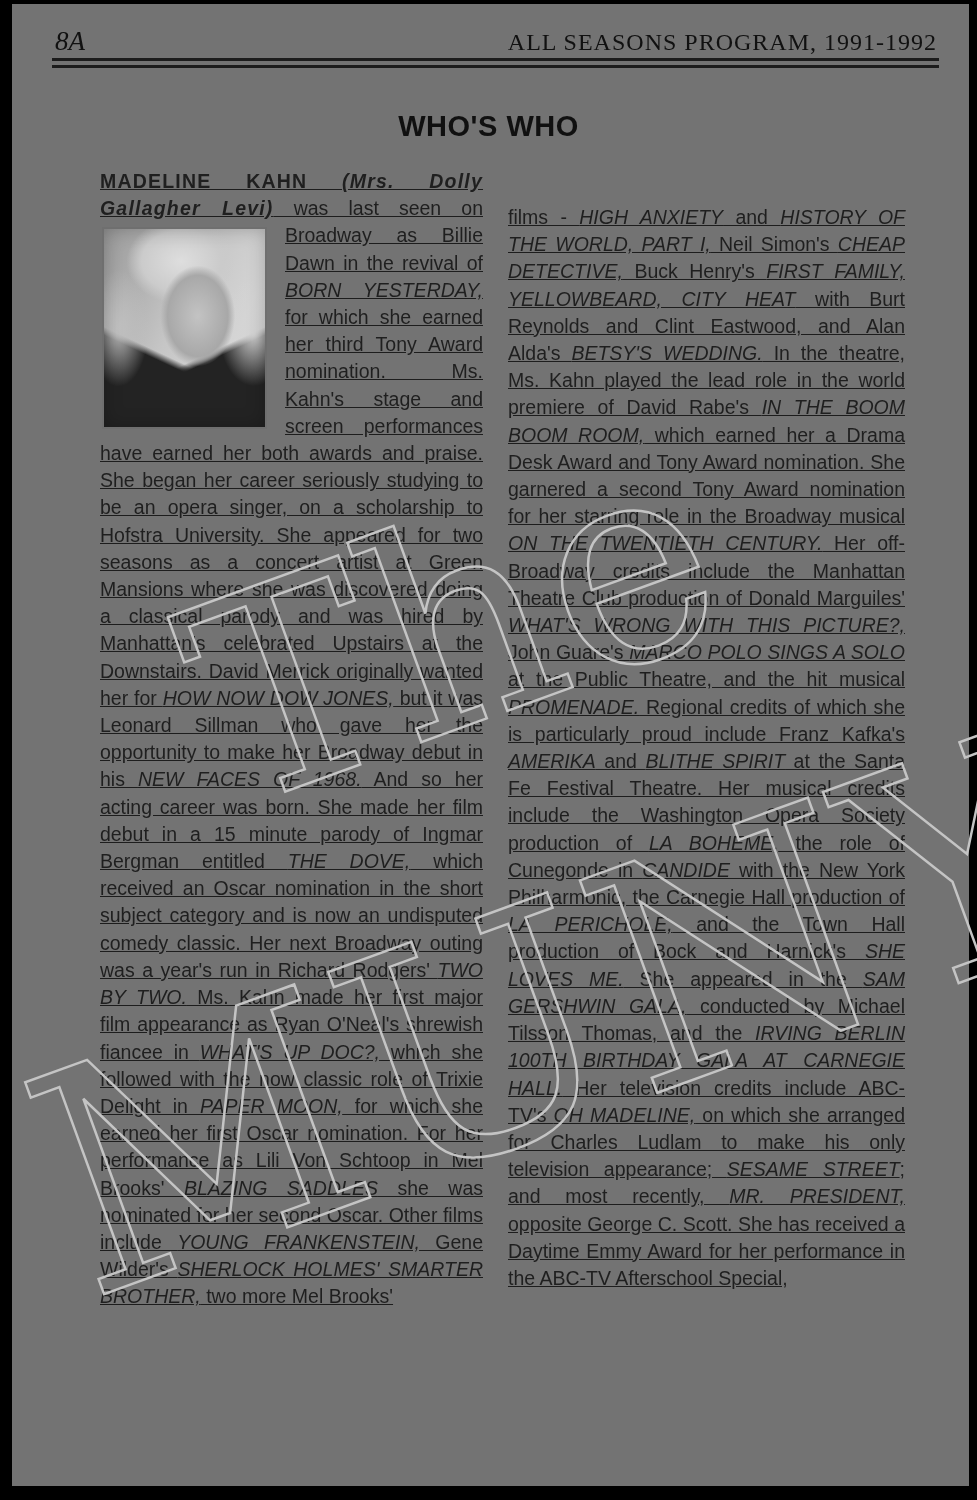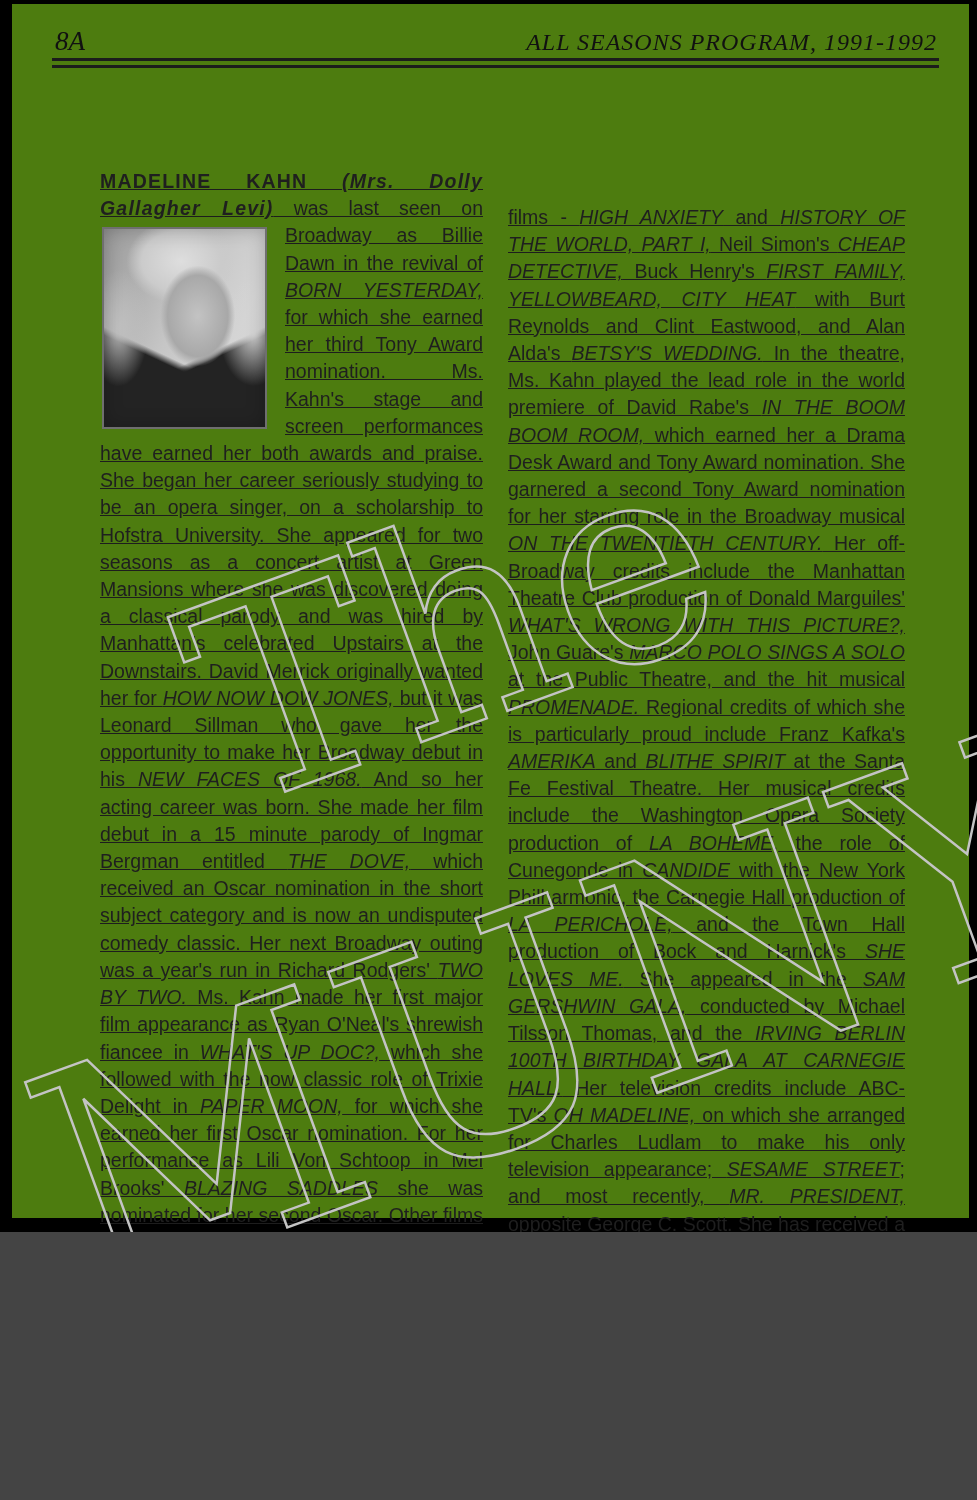--- a/index.html
+++ b/index.html
@@ -1,37 +1,36 @@
 <!DOCTYPE html>
 <html><head>
 <meta charset="utf-8">
 <style>
   html,body{margin:0;padding:0;background:#444;}
   .page{
-    position:relative; width:977px; height:1232px;
-    background:#4d7c0f; overflow:hidden;
+    position:relative; width:977px; height:1500px;
+    background:#737373; overflow:hidden;
     font-family:"Liberation Sans", sans-serif; color:#1d1d1d;
   }
   
   .edge{position:absolute;background:#000;}
   .edge-left{left:0;top:0;width:12px;height:1500px;}
   .edge-top{left:0;top:0;width:977px;height:4px;}
   .edge-right{right:0;top:0;width:8px;height:1500px;}
   .edge-bottom{left:0;bottom:0;width:977px;height:14px;}
 
   
   .page-number{
     position:absolute;left:55px;top:26px;
     font-family:"Liberation Serif",serif;font-style:italic;font-size:27px;color:#111;
   }
   .header-title{
     position:absolute;right:40px;top:29px;
     font-family:"Liberation Serif",serif;font-size:24px;letter-spacing:1px;color:#111;
     white-space:nowrap;
-    font-style:italic;
   }
   .rule{position:absolute;left:52px;right:38px;height:3px;background:#1c1c1c;}
   .rule-1{top:58px;}
   .rule-2{top:65px;}
 
   .section-title{
     position:absolute;left:0;right:0;top:110px;text-align:center;
     font-size:29px;font-weight:bold;letter-spacing:0.5px;color:#101010;
   }
 
@@ -71,20 +70,21 @@
   <div class="edge edge-left"></div>
   <div class="edge edge-top"></div>
   <div class="edge edge-right"></div>
   <div class="edge edge-bottom"></div>
 
   <div class="page-number">8A</div>
   <div class="header-title">ALL SEASONS PROGRAM, 1991-1992</div>
   <div class="rule rule-1"></div>
   <div class="rule rule-2"></div>
 
+  <div class="section-title">WHO'S WHO</div>
 
   <div class="col col-left">
     <p><span class="st-b">MADELINE KAHN </span><span class="st-b st-i">(Mrs. Dolly Gallagher Levi)</span><span class=""> was last seen on </span><span class="photo"></span><span class="">Broadway as Billie Dawn in the revival of </span><span class="st-i">BORN YESTERDAY,</span><span class=""> for which she earned her third Tony Award nomination. Ms. Kahn's stage and screen performances have earned her both awards and praise. She began her career seriously studying to be an opera singer, on a scholarship to Hofstra University. She appeared for two seasons as a concert artist at Green Mansions where she was discovered doing a classical parody and was hired by Manhattan's celebrated Upstairs at the Downstairs. David Merrick originally wanted her for </span><span class="st-i">HOW NOW DOW JONES,</span><span class=""> but it was Leonard Sillman who gave her the opportunity to make her Broadway debut in his </span><span class="st-i">NEW FACES OF 1968.</span><span class=""> And so her acting career was born. She made her film debut in a 15 minute parody of Ingmar Bergman entitled </span><span class="st-i">THE DOVE,</span><span class=""> which received an Oscar nomination in the short subject category and is now an undisputed comedy classic. Her next Broadway outing was a year's run in Richard Rodgers' </span><span class="st-i">TWO BY TWO.</span><span class=""> Ms. Kahn made her first major film appearance as Ryan O'Neal's shrewish fiancee in </span><span class="st-i">WHAT'S UP DOC?,</span><span class=""> which she followed with the now classic role of Trixie Delight in </span><span class="st-i">PAPER MOON,</span><span class=""> for which she earned her first Oscar nomination. For her performance as Lili Von Schtoop in Mel Brooks' </span><span class="st-i">BLAZING SADDLES</span><span class=""> she was nominated for her second Oscar. Other films include </span><span class="st-i">YOUNG FRANKENSTEIN,</span><span class=""> Gene Wilder's </span><span class="st-i">SHERLOCK HOLMES' SMARTER BROTHER,</span><span class=""> two more Mel Brooks'</span></p>
   </div>
 
   <div class="col col-right">
     <p><span class="">films - </span><span class="st-i">HIGH ANXIETY</span><span class=""> and </span><span class="st-i">HISTORY OF THE WORLD, PART I,</span><span class=""> Neil Simon's </span><span class="st-i">CHEAP DETECTIVE,</span><span class=""> Buck Henry's </span><span class="st-i">FIRST FAMILY, YELLOWBEARD, CITY HEAT</span><span class=""> with Burt Reynolds and Clint Eastwood, and Alan Alda's </span><span class="st-i">BETSY'S WEDDING.</span><span class=""> In the theatre, Ms. Kahn played the lead role in the world premiere of David Rabe's </span><span class="st-i">IN THE BOOM BOOM ROOM,</span><span class=""> which earned her a Drama Desk Award and Tony Award nomination. She garnered a second Tony Award nomination for her starring role in the Broadway musical </span><span class="st-i">ON THE TWENTIETH CENTURY.</span><span class=""> Her off-Broadway credits include the Manhattan Theatre Club production of Donald Marguiles' </span><span class="st-i">WHAT'S WRONG WITH THIS PICTURE?,</span><span class=""> John Guare's </span><span class="st-i">MARCO POLO SINGS A SOLO</span><span class=""> at the Public Theatre, and the hit musical </span><span class="st-i">PROMENADE.</span><span class=""> Regional credits of which she is particularly proud include Franz Kafka's </span><span class="st-i">AMERIKA</span><span class=""> and </span><span class="st-i">BLITHE SPIRIT</span><span class=""> at the Santa Fe Festival Theatre. Her musical credits include the Washington Opera Society production of </span><span class="st-i">LA BOHEME,</span><span class=""> the role of Cunegonde in </span><span class="st-i">CANDIDE</span><span class=""> with the New York Philharmonic, the Carnegie Hall production of </span><span class="st-i">LA PERICHOLE,</span><span class=""> and the Town Hall production of Bock and Harnick's </span><span class="st-i">SHE LOVES ME.</span><span class=""> She appeared in the </span><span class="st-i">SAM GERSHWIN GALA,</span><span class=""> conducted by Michael Tilsson Thomas, and the </span><span class="st-i">IRVING BERLIN 100TH BIRTHDAY GALA AT CARNEGIE HALL.</span><span class=""> Her television credits include ABC-TV's </span><span class="st-i">OH MADELINE,</span><span class=""> on which she arranged for Charles Ludlam to make his only television appearance; </span><span class="st-i">SESAME STREET</span><span class="">; and most recently, </span><span class="st-i">MR. PRESIDENT,</span><span class=""> opposite George C. Scott. She has received a Daytime Emmy Award for her performance in the ABC-TV Afterschool Special,</span></p>
   </div>
 
   <svg class="wm" width="977" height="1500" viewBox="0 0 977 1500">

